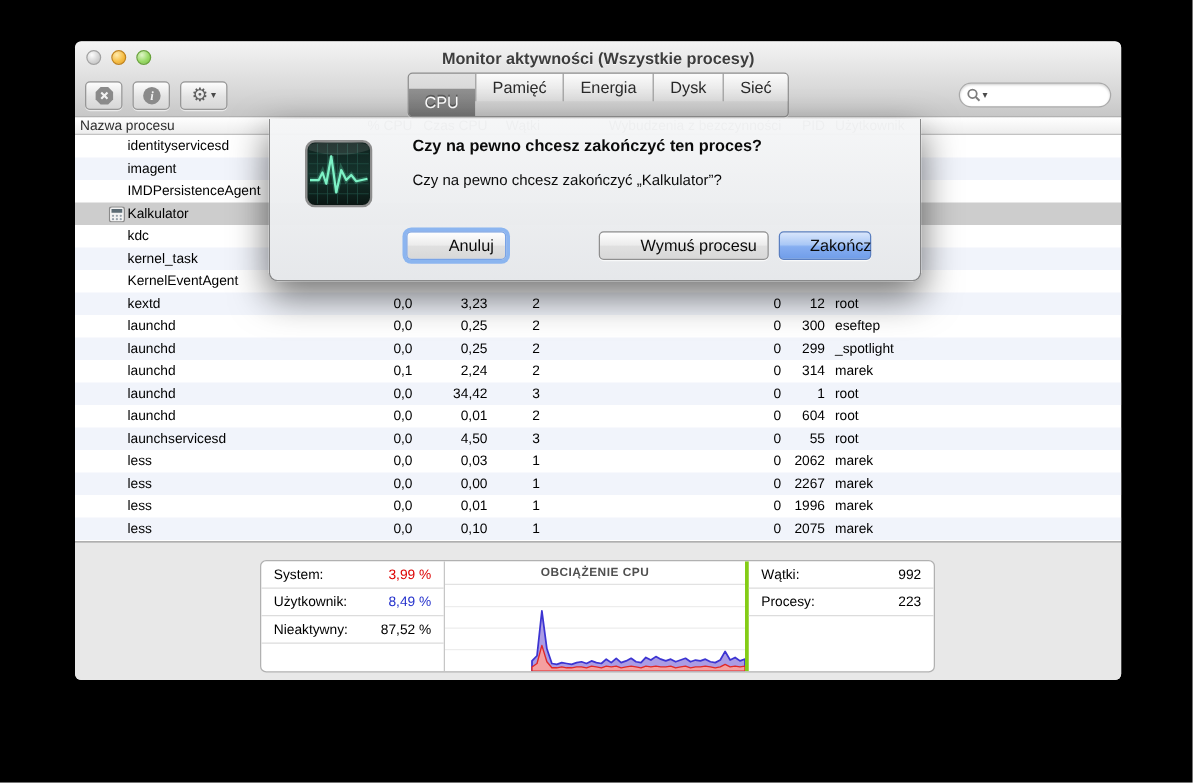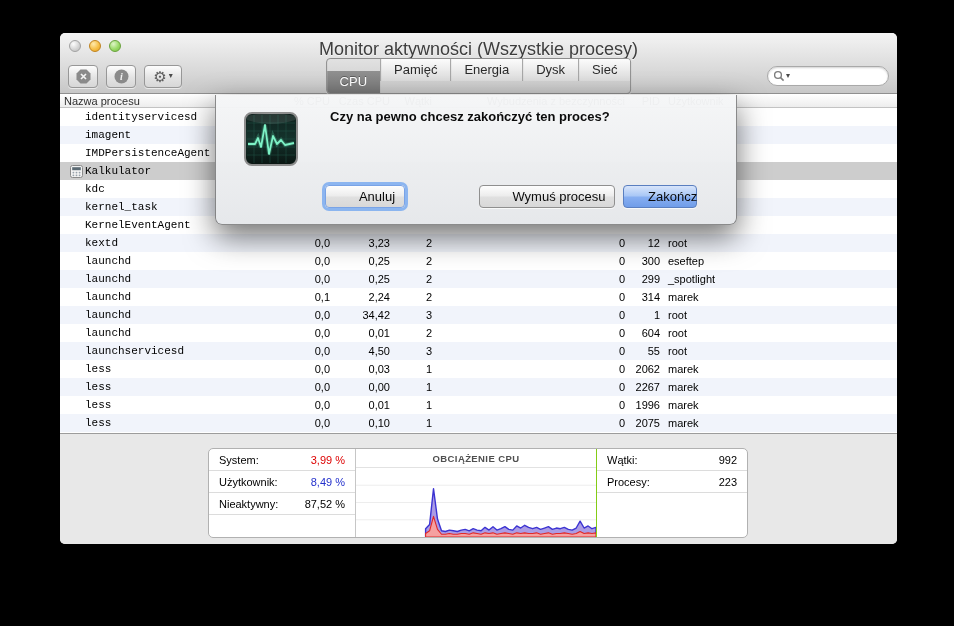--- a/index.html
+++ b/index.html
@@ -13,21 +13,21 @@
   
   .chrome { position:absolute; top:0; left:0; right:0; height:61px;
     background:linear-gradient(#f4f4f4, #d6d6d6 70%, #c7c7c7);
     border-bottom:1px solid #8f8f8f; border-radius:5px 5px 0 0; }
   .traffic { position:absolute; left:9px; top:7px; display:flex; gap:8px; }
   .light { width:12px; height:12px; border-radius:50%; border:1px solid; }
   .light.close { background:radial-gradient(circle at 35% 30%, #fdfdfd, #d2d2d2 60%, #bcbcbc); border-color:#a2a2a2; }
   .light.min   { background:radial-gradient(circle at 35% 30%, #ffeaad, #f6bf48 55%, #e5a021); border-color:#c0831e; }
   .light.zoom  { background:radial-gradient(circle at 35% 30%, #dff5c8, #9ada68 55%, #79bd45); border-color:#69a23c; }
   .win-title { position:absolute; top:6px; left:0; right:0; text-align:center;
-    font-size:18px; font-weight:normal; color:#3d3d3d; text-shadow:0 1px 0 rgba(255,255,255,0.6); }
+    font-size:13px; font-weight:bold; color:#3d3d3d; text-shadow:0 1px 0 rgba(255,255,255,0.6); }
 
   .toolbar { position:absolute; top:26px; left:0; right:0; height:34px;
     display:flex; align-items:center; padding:0 8px; }
   .tbtn { height:23px; border-radius:4px; border:1px solid #979797;
     background:linear-gradient(#fdfdfd, #e3e3e3 55%, #d7d7d7);
     box-shadow:0 1px 0 rgba(255,255,255,0.6);
     display:flex; align-items:center; justify-content:center; margin-right:8px; }
   .tbtn.sq { width:30px; }
   .tbtn.gear { width:38px; gap:2px; }
   .gear-glyph { font-size:15px; color:#5e5e5e; line-height:1; }
@@ -57,30 +57,30 @@
   .thead .hc.user { padding-left:8px; }
 
   .tbody { position:absolute; top:75px; left:0; right:0; height:325px; background:#fff; }
   .trow { height:18px; display:grid; grid-template-columns:215px 55px 60px 42px 193px 35px 1fr;
     align-items:center; font-size:11px; color:#000; }
   .trow.alt { background:#f1f4fb; }
   .trow.sel { background:#cdcdcd; }
   .c { white-space:nowrap; overflow:hidden; }
   .c.r { text-align:right; }
   .c.user { padding-left:8px; }
-  .c.name { padding-left:10px; display:flex; align-items:center;font-family:Liberation Mono, monospace; }
+  .c.name { padding-left:27px; display:flex; align-items:center; }
   .row-ico { width:13px; height:13px; margin-right:2px; display:inline-block; flex:0 0 13px; }
 
   
   .footer { position:absolute; top:400px; left:0; right:0; bottom:0;
     background:#e8e8e8; border-top:1px solid #9c9c9c;padding-left:32px; }
   .stats { position:absolute; left:148px; top:14px; width:540px; height:90px;
     background:#fff; border:1px solid #b1b1b1; border-radius:5px; display:flex; overflow:hidden; }
   .stat-left { width:147px; border-right:1px solid #c6c6c6; }
-  .stat-right { width:151px; border-left:1px solid #84cc16; }
+  .stat-right { width:151px; border-left:3px solid #84cc16; }
   .stat-mid { flex:1; display:flex; flex-direction:column; }
   .srow { height:22px; display:flex; justify-content:space-between; align-items:center;
     padding:0 10px; font-size:11px; color:#000; border-bottom:1px solid #dcdcdc; }
   .srow .val { font-size:11px; }
   .graph-title { height:19px; line-height:20px; text-align:center; font-size:9.5px;
     font-weight:bold; color:#4f4f4f; letter-spacing:0.4px; border-bottom:1px solid #e2e2e2; }
   .plot { display:block; width:100%; height:70px; }
 
   
   .sheet { position:absolute; left:155px; top:62px; width:522px; height:130px;
@@ -448,18 +448,19 @@
           <line x1="3" y1="19" x2="51" y2="19"></line>
         <line x1="3" y1="27" x2="51" y2="27"></line>
           <line x1="3" y1="35" x2="51" y2="35"></line>
         <line x1="3" y1="43" x2="51" y2="43"></line>
       </g>
       <polyline points="4,32 11,32 14,26 17,35 21,13 25,42 29,24 33,32 37,28 41,33 50,31" fill="none" stroke="#63e8b8" stroke-width="4" opacity="0.25"></polyline>
       <polyline points="4,32 11,32 14,26 17,35 21,13 25,42 29,24 33,32 37,28 41,33 50,31" fill="none" stroke="#7df2c6" stroke-width="1.8" stroke-linejoin="round"></polyline>
       <path d="M3 8 Q27 16 51 8 L51 4 Q27 -2 3 4 Z" fill="#ffffff" opacity="0.10"></path>
     </svg>
     <div class="sheet-title">Czy na pewno chcesz zakończyć ten proces?</div>
+    <div class="sheet-msg">Czy na pewno chcesz zakończyć „Kalkulator”?</div>
     <div class="btn cancel">Anuluj</div>
     <div class="btn force">Wymuś procesu</div>
     <div class="btn default">Zakończ</div>
   </div>
 
 </div>
 
 </body></html>

